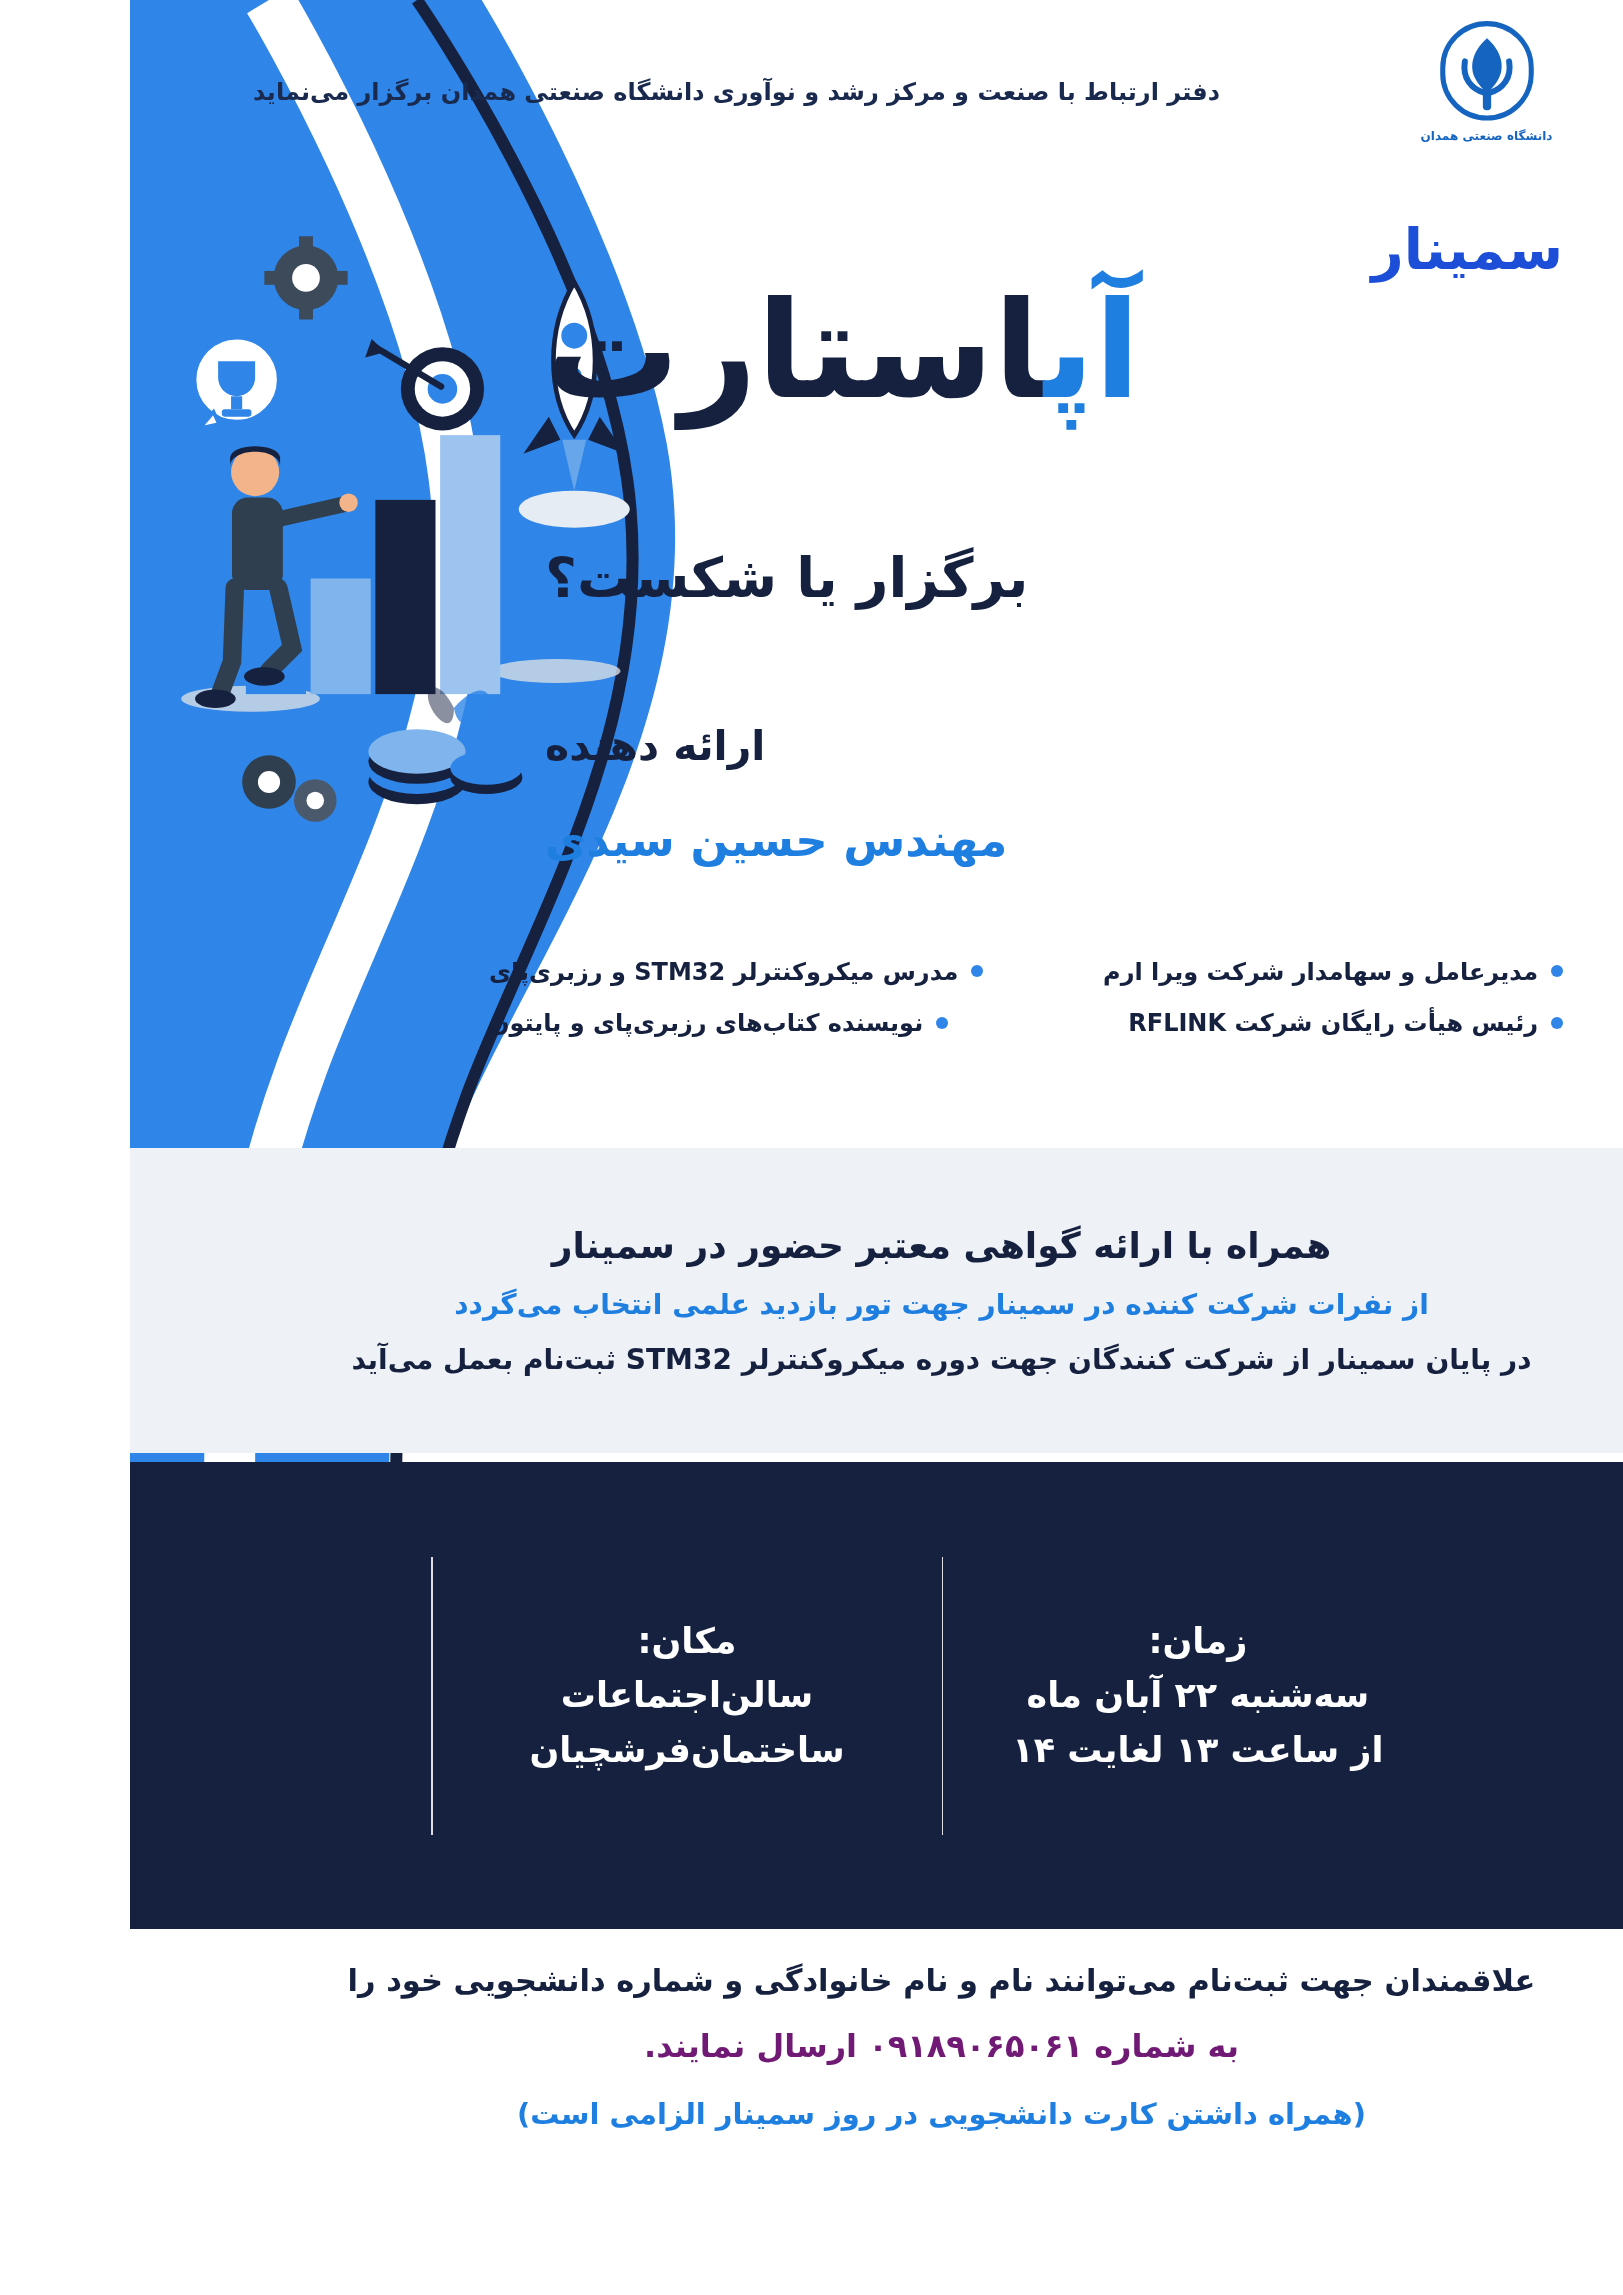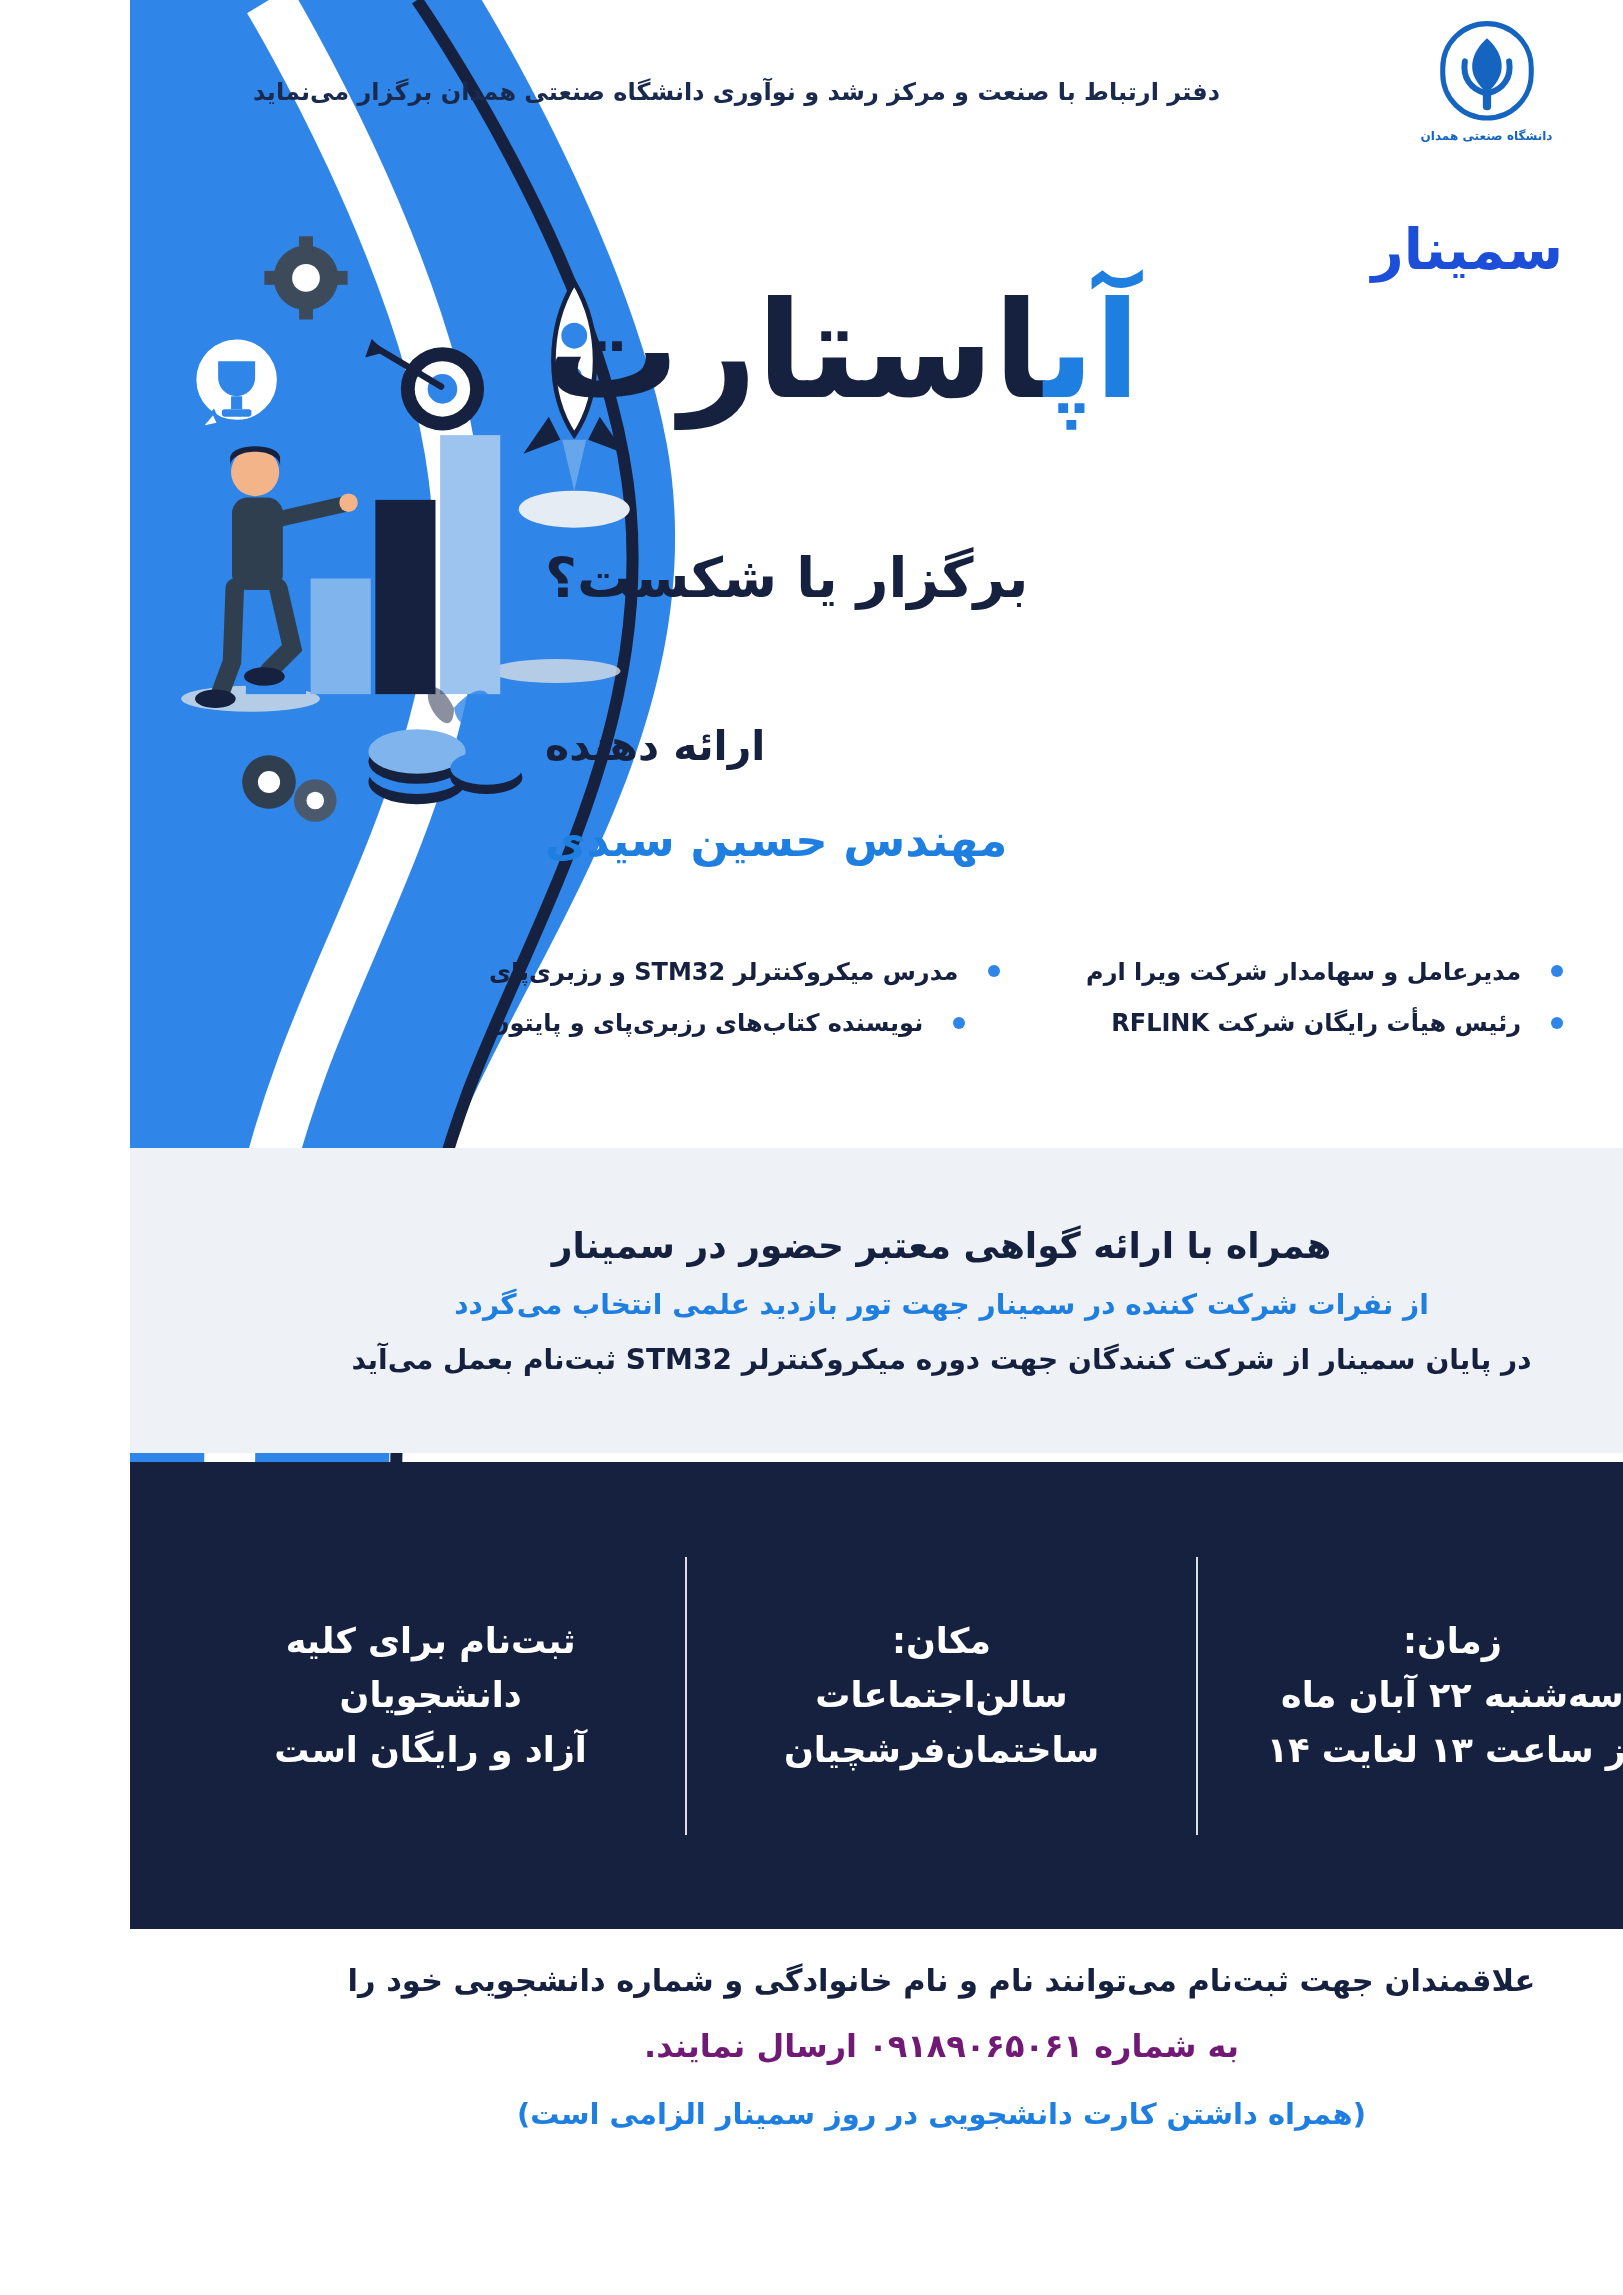--- a/index.html
+++ b/index.html
@@ -125,21 +125,21 @@
     justify-content: flex-start;
     gap: 28px;
     direction: rtl;
   }
   .bio-col { width: 523px; }
   .bio-item {
     display: flex;
     flex-direction: row;
     align-items: flex-start;
     justify-content: flex-start;
-    gap: 30px;
+    gap: 13px;
     margin-bottom: 16.7px;
   }
   .bio-col.col-left .bio-item { justify-content: flex-end; }
   .dot {
     width: 12px; height: 12px;
     border-radius: 50%;
     background: #2f86e8;
     flex: 0 0 auto;
     margin-top: 10.2px;
   }
@@ -432,25 +432,20 @@
     <div class="navy-sep"></div>
 
     <div class="navy-col">
       <div class="navy-line">مکان:</div>
       <div class="navy-line">سالن‌اجتماعات</div>
       <div class="navy-line">ساختمان‌فرشچیان</div>
     </div>
 
     <div class="navy-sep"></div>
 
-    <div class="navy-col">
-      <div class="navy-line">ثبت‌نام برای کلیه</div>
-      <div class="navy-line">دانشجویان</div>
-      <div class="navy-line">آزاد و رایگان است</div>
-    </div>
 
   </div>
 
   <div class="footer">
     <div class="f-1">علاقمندان جهت ثبت‌نام می‌توانند نام و نام خانوادگی و شماره دانشجویی خود را</div>
     <div class="f-2">به شماره ۰۹۱۸۹۰۶۵۰۶۱ ارسال نمایند.</div>
     <div class="f-3">(همراه داشتن کارت دانشجویی در روز سمینار الزامی است)</div>
   </div>
 
 </div>

